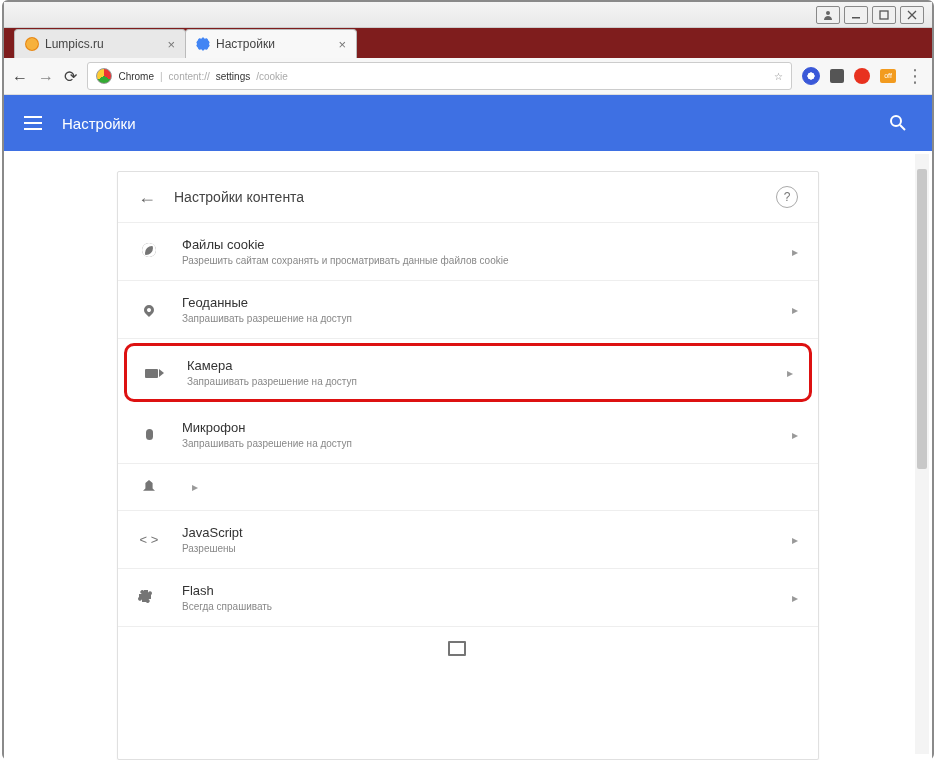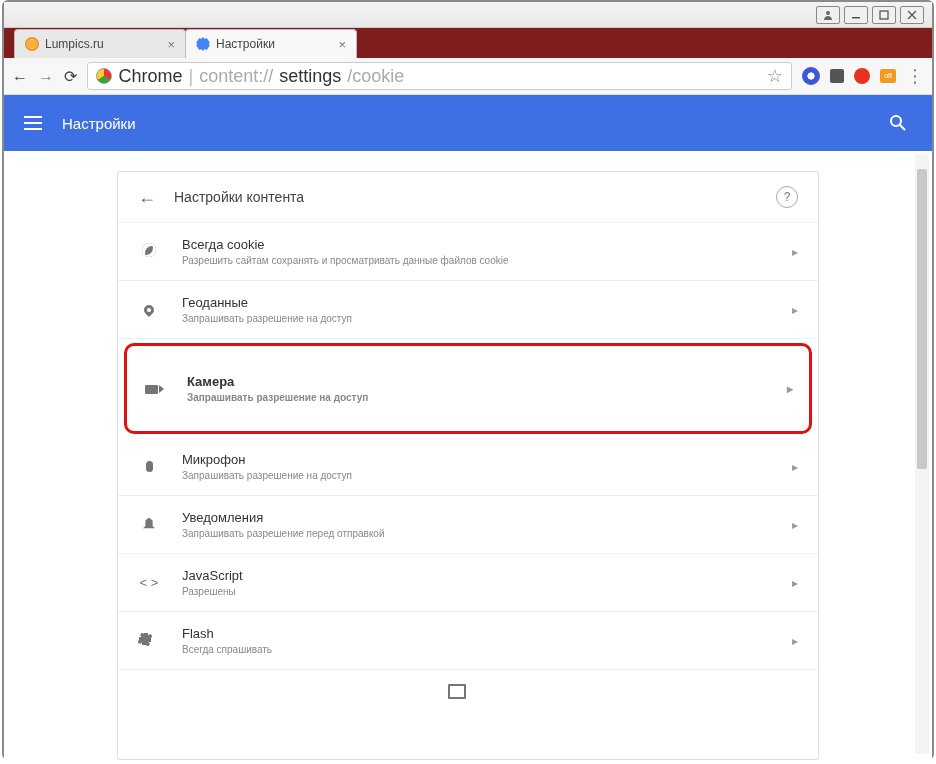--- a/index.html
+++ b/index.html
@@ -10,21 +10,21 @@
   
   .tab-strip{height:30px;background:#7f1d1d;display:flex;align-items:flex-end;padding-left:10px;}
   .tab{height:28px;background:#f8f8f8;border:1px solid #bbb;border-bottom:none;border-top-left-radius:4px;border-top-right-radius:4px;display:flex;align-items:center;padding:0 10px;margin-right:-1px;font-size:12px;color:#444;min-width:150px;gap:6px;}
   .tab.inactive{background:#e8e8e8;}
   .tab-icon{width:14px;height:14px;border-radius:50%;display:inline-block;}
   .tab-close{margin-left:auto;color:#777;font-size:13px;}
   
   .nav-bar{height:36px;background:#f7f7f7;border-bottom:1px solid #ddd;display:flex;align-items:center;padding:0 8px;gap:10px;}
   .nav-arrow{color:#888;font-size:16px;}
   .nav-arrow.active{color:#444;}
-  .omnibox{flex:1;height:26px;border:1px solid #ccc;border-radius:3px;background:#fff;display:flex;align-items:center;padding:0 8px;font-size:18px;color:#333;gap:6px;}
+  .omnibox{flex:1;height:26px;border:1px solid #ccc;border-radius:3px;background:#fff;display:flex;align-items:center;padding:0 8px;font-size:10px;color:#333;gap:6px;}
   .omnibox .chrome-icon{width:14px;height:14px;border:1px solid #999;border-radius:50%;background:conic-gradient(#e33 0 120deg,#3a3 120deg 240deg,#fc3 240deg 360deg);}
   .omnibox .sep{color:#bbb;}
   .omnibox .url-dim{color:#aaa;}
   .tool-icons{display:flex;align-items:center;gap:10px;color:#666;font-size:15px;}
   .round-icon{width:16px;height:16px;border-radius:50%;display:inline-block;}
   
   .blue-header{height:56px;background:#3e70e3;display:flex;align-items:center;color:#fff;padding:0 20px;position:relative;}
   .hamburger{width:18px;height:14px;display:flex;flex-direction:column;justify-content:space-between;margin-right:20px;}
   .hamburger span{height:2px;background:#fff;}
   .blue-title{font-size:15px;}
@@ -38,21 +38,21 @@
   .panel-back{color:#666;font-size:18px;margin-right:18px;}
   .panel-title{font-size:14px;color:#444;}
   .panel-help{margin-left:auto;width:20px;height:20px;border:1px solid #aaa;border-radius:50%;display:flex;align-items:center;justify-content:center;font-size:12px;color:#777;}
   .row{display:flex;align-items:center;padding:14px 20px;border-bottom:1px solid #eee;position:relative;}
   .row-icon{width:22px;color:#757575;font-size:16px;margin-right:22px;text-align:center;}
   .row-text{flex:1;}
   .row-title{font-size:13px;color:#333;margin-bottom:3px;}
   .row-sub{font-size:10px;color:#888;}
   .row-caret{color:#999;font-size:12px;margin-left:10px;}
   .highlight-wrap{border:3px solid #d11;border-radius:10px;margin:4px 6px;}
-  .highlight-wrap .row{border-bottom:none;padding:28px 16px;font-weight:bold;}
+  .highlight-wrap .row{border-bottom:none;padding:12px 16px;}
   .cut{height:30px;overflow:hidden;}
   .cut .row{border-bottom:none;flex-direction:column;}
   
   .ic-cookie::before{content:"";display:inline-block;width:14px;height:14px;border-radius:50%;background:#757575;box-shadow:inset -3px -2px 0 #fff,inset 3px 3px 0 #fff;}
   .ic-pin{display:inline-block;width:10px;height:10px;background:#757575;border-radius:50% 50% 50% 0;transform:rotate(-45deg);}
   .ic-pin::after{content:"";display:block;width:4px;height:4px;background:#fff;border-radius:50%;margin:3px;}
   .ic-cam::before{content:"";display:inline-block;width:13px;height:9px;background:#757575;border-radius:1px;position:relative;}
   .ic-cam::after{content:"";display:inline-block;width:0;height:0;border-left:5px solid #757575;border-top:4px solid transparent;border-bottom:4px solid transparent;margin-left:1px;vertical-align:1px;}
   .ic-mic::before{content:"";display:inline-block;width:7px;height:11px;background:#757575;border-radius:4px;}
   .ic-bell::before{content:"";display:inline-block;width:12px;height:12px;background:#757575;clip-path:polygon(50% 0,80% 25%,80% 70%,100% 90%,0 90%,20% 70%,20% 25%);}
@@ -146,21 +146,21 @@
 
       <div class="panel-head">
         <span class="panel-back">←</span>
         <span class="panel-title">Настройки контента</span>
         <span class="panel-help">?</span>
       </div>
 
       <div class="row">
         <div class="row-icon"><span class="ic-cookie"></span></div>
         <div class="row-text">
-          <div class="row-title">Всегда cookie</div>
+          <div class="row-title">Файлы cookie</div>
           <div class="row-sub">Разрешить сайтам сохранять и просматривать данные файлов cookie</div>
         </div>
         <div class="row-caret">▸</div>
       </div>
 
       <div class="row">
         <div class="row-icon"><span class="ic-pin"></span></div>
         <div class="row-text">
           <div class="row-title">Геоданные</div>
           <div class="row-sub">Запрашивать разрешение на доступ</div>
@@ -183,24 +183,20 @@
         <div class="row-icon"><span class="ic-mic"></span></div>
         <div class="row-text">
           <div class="row-title">Микрофон</div>
           <div class="row-sub">Запрашивать разрешение на доступ</div>
         </div>
         <div class="row-caret">▸</div>
       </div>
 
       <div class="row">
         <div class="row-icon"><span class="ic-bell"></span></div>
-        <div class="row-text">
-          <div class="row-title">Уведомления</div>
-          <div class="row-sub">Запрашивать разрешение перед отправкой</div>
-        </div>
         <div class="row-caret">▸</div>
       </div>
 
       <div class="row">
         <div class="row-icon" style="font-size:13px;color:#757575;">&lt;&nbsp;&gt;</div>
         <div class="row-text">
           <div class="row-title">JavaScript</div>
           <div class="row-sub">Разрешены</div>
         </div>
         <div class="row-caret">▸</div>

